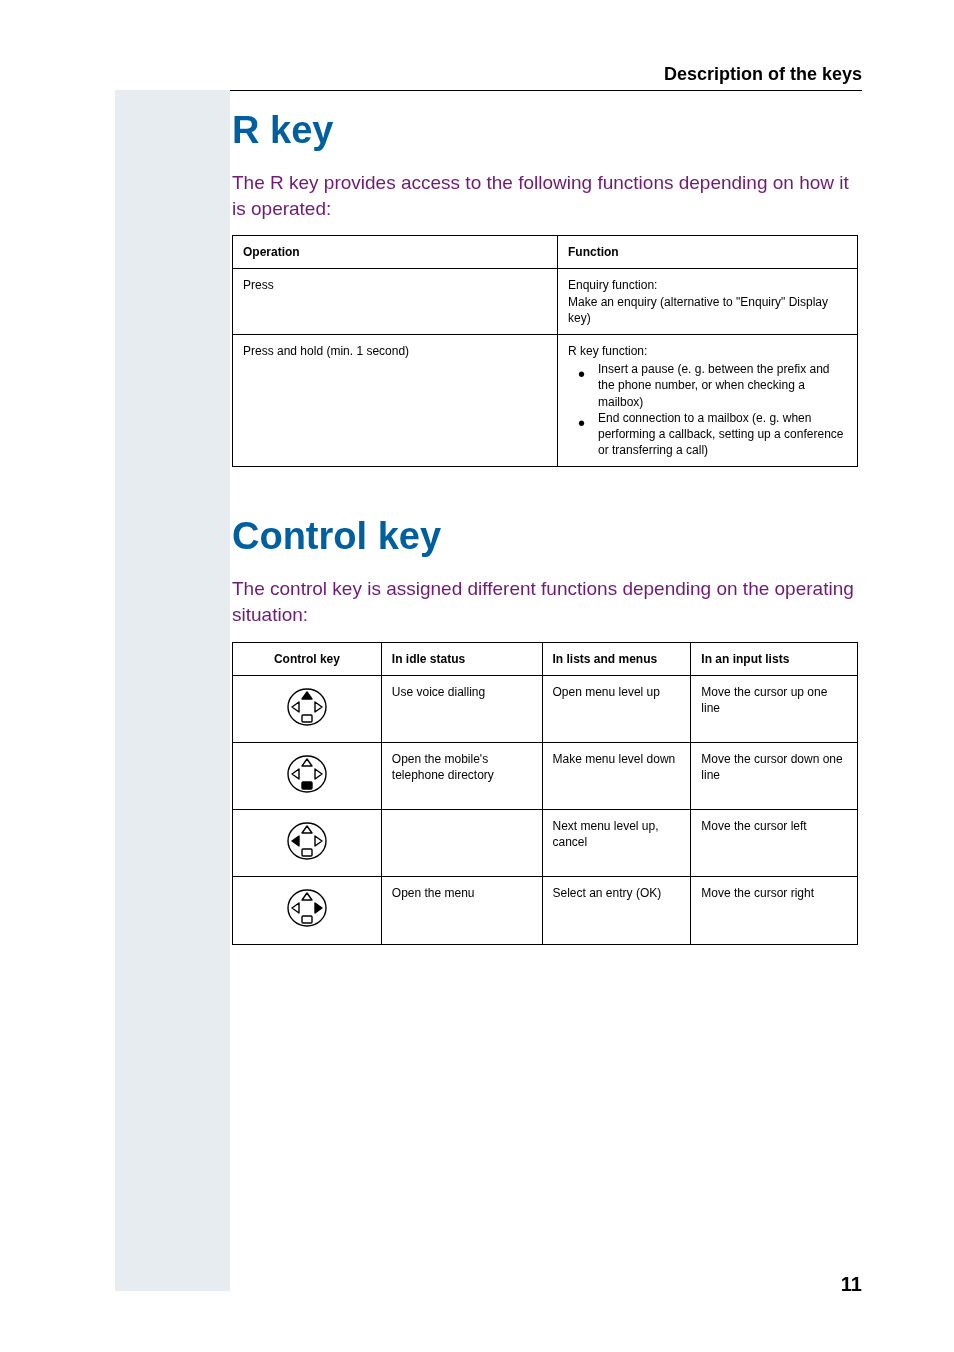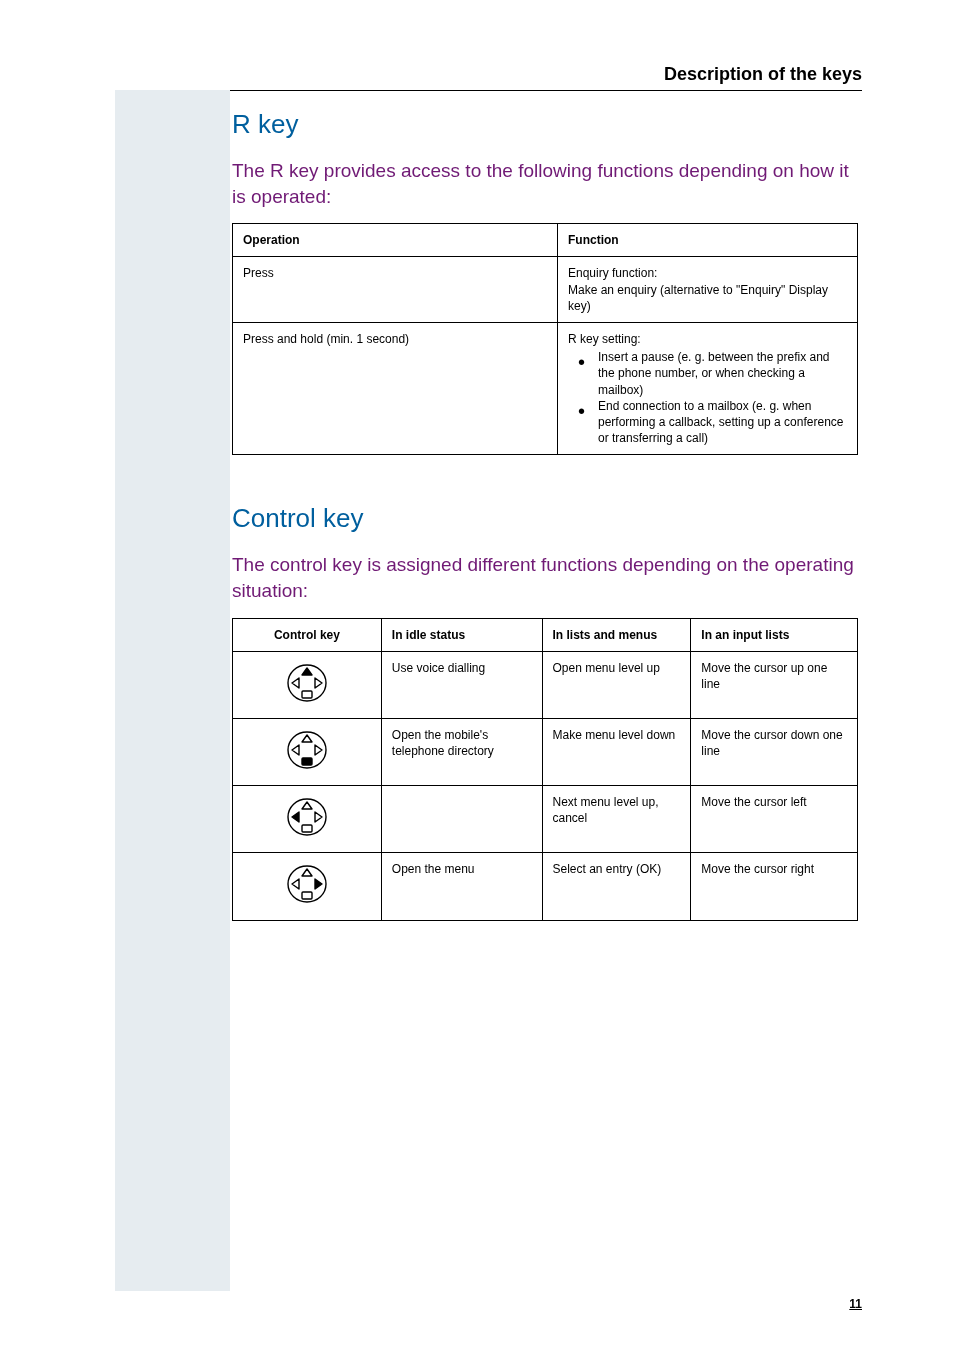--- a/index.html
+++ b/index.html
@@ -38,22 +38,22 @@
       width: 115px;
       bottom: 75px;
       background: #e6ecf0;
     }
     .content {
       margin-left: 232px;
       padding-top: 40px;
     }
     h2 {
       color: #005f9e;
-      font-size: 26px;
-      font-weight: normal;
+      font-size: 38px;
+      font-weight: bold;
       margin-bottom: 18px;
       font-family: "Helvetica Neue", Helvetica, Arial, sans-serif;
     }
     .intro {
       font-size: 19px;
       line-height: 1.35;
       margin-bottom: 14px;
       color: #701a75;
     }
     table {
@@ -105,25 +105,24 @@
       padding-top: 10px;
       padding-bottom: 10px;
     }
     .dpad {
       display: inline-block;
       width: 42px;
       height: 42px;
     }
     .page-number {
       position: absolute;
-      bottom: 55px;
+      bottom: 70px;
       right: 92px;
       font-weight: bold;
-      font-size: 12px;
-      text-decoration: underline;
+      font-size: 20px;
     }
     .fn-head { }
   </style>
 </head>
 <body>
 
 <div class="page">
   <div class="running-header">Description of the keys</div>
   <div class="header-line"></div>
   <div class="left-bar"></div>
@@ -142,21 +141,21 @@
       <tr>
         <td>Press</td>
         <td>
           <div class="fn-head">Enquiry function:</div>
           <div>Make an enquiry (alternative to "Enquiry" Display key)</div>
         </td>
       </tr>
       <tr>
         <td>Press and hold (min. 1 second)</td>
         <td>
-          <div class="fn-head">R key setting:</div>
+          <div class="fn-head">R key function:</div>
           <ul class="bullets">
             <li>Insert a pause (e. g. between the prefix and the phone number, or when checking a mailbox)</li>
             <li>End connection to a mailbox (e. g. when performing a callback, setting up a conference or transferring a call)</li>
           </ul>
         </td>
       </tr>
     </tbody>
       </table>
 
     <h2>Control key</h2>

